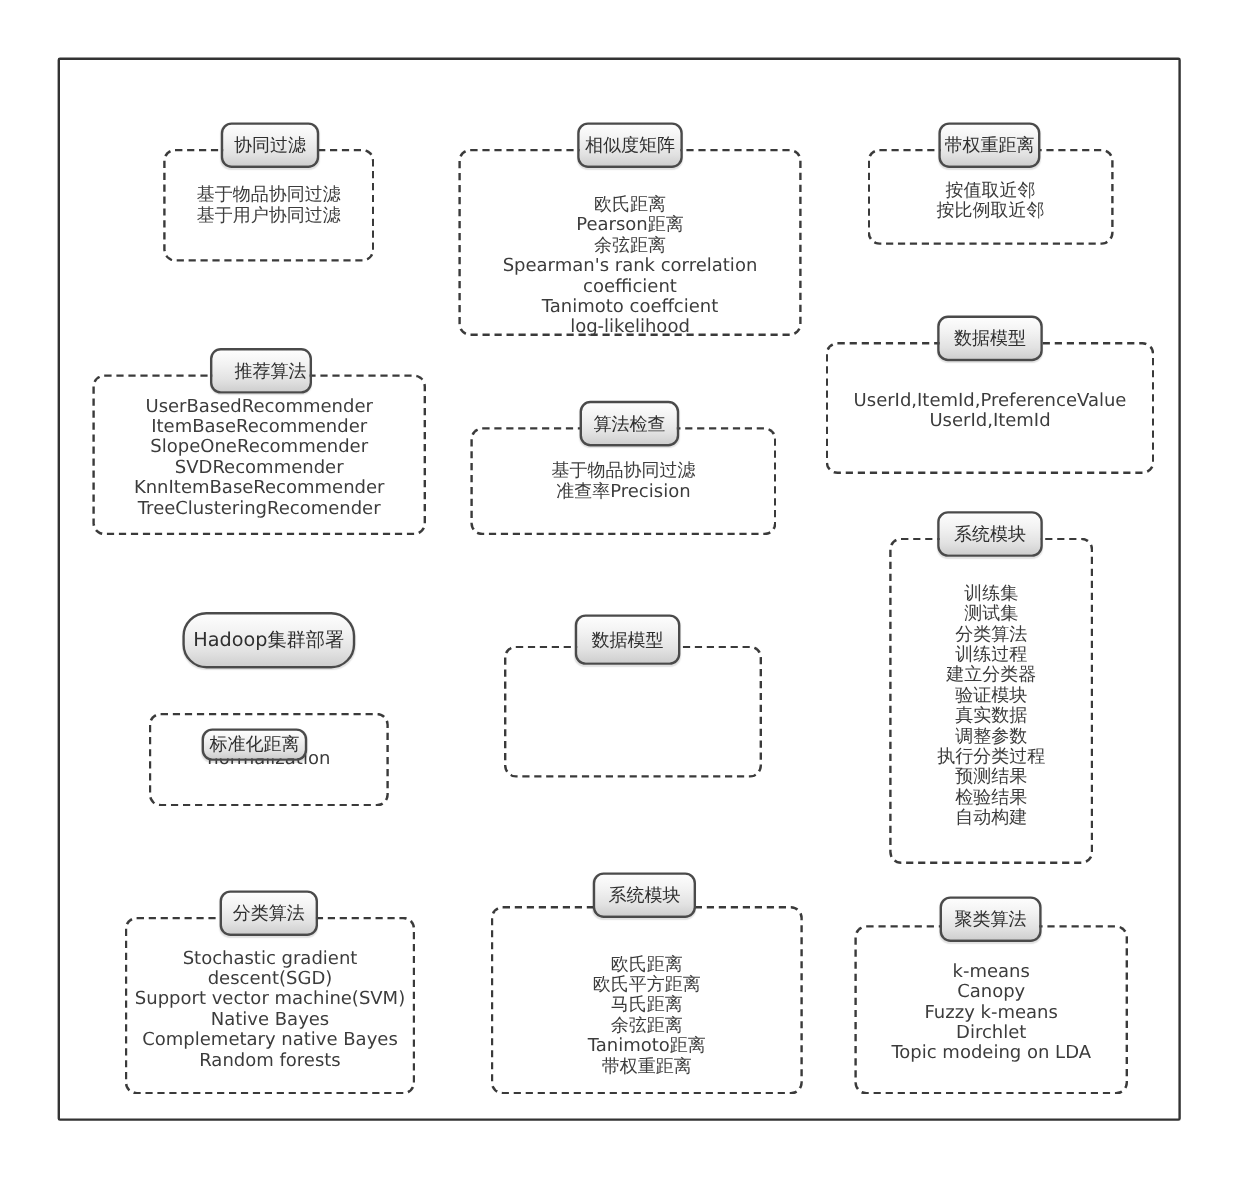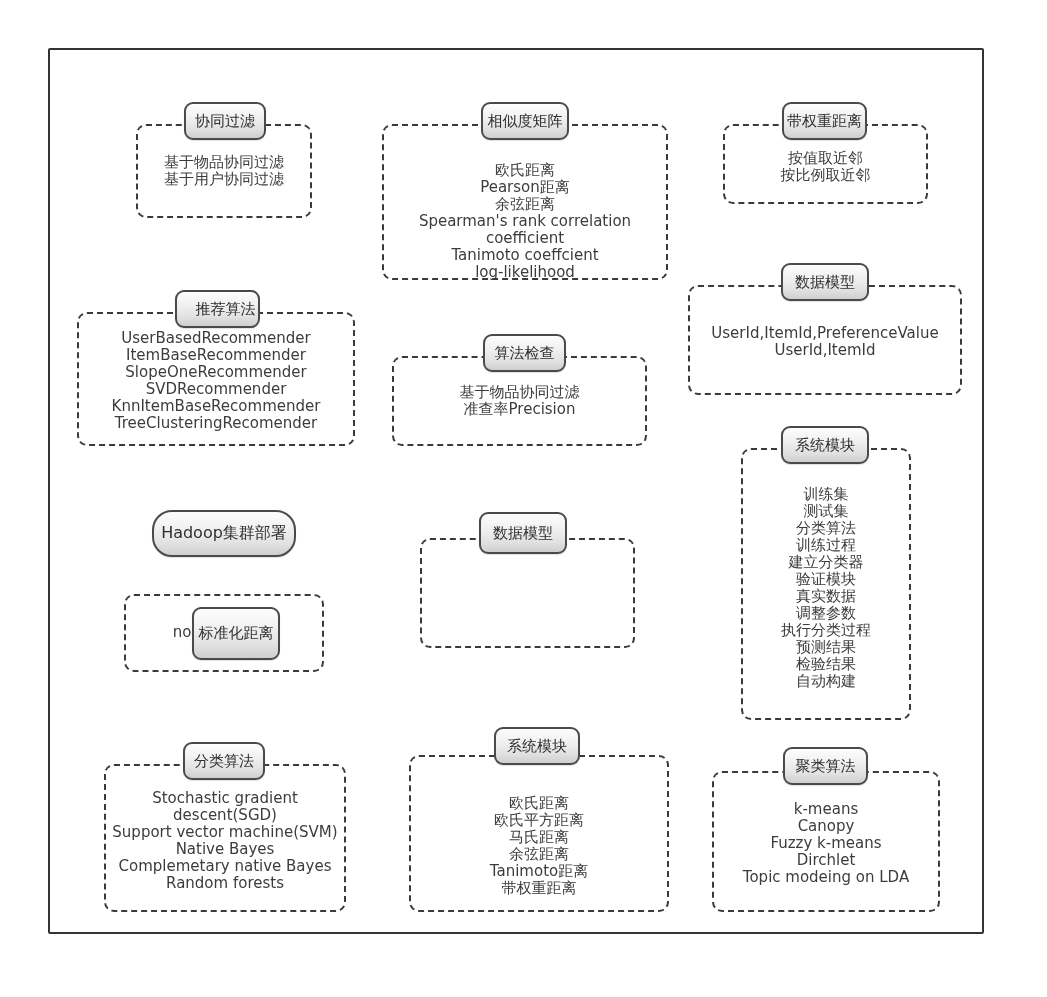--- a/index.html
+++ b/index.html
@@ -160,21 +160,21 @@
     <div class="group-body"></div>
   </div>
   <div class="chip" style="left:479px; top:512px; width:88px; height:42px;">数据模型</div>
 
   <div class="chip standalone" style="left:152px; top:510px; width:144px; height:47px;border-radius:20px;">Hadoop集群部署</div>
 
   <div class="group" style="left:124px; top:594px; width:200px; height:78px;">
     <div class="group-body"></div>
     <div class="group-content" style="top:30px;">normalization</div>
   </div>
-  <div class="chip" style="left:192px; top:607px; width:88px; height:53px;">标准化距离</div>
+  <div class="chip" style="left:168px; top:607px; width:88px; height:27px;">标准化距离</div>
 
   <div class="group" style="left:104px; top:764px; width:242px; height:148px;">
     <div class="group-body"></div>
     <div class="group-content" style="top:26px;">Stochastic gradient
 descent(SGD)
 Support vector machine(SVM)
 Native Bayes
 Complemetary native Bayes
 Random forests</div>
   </div>

